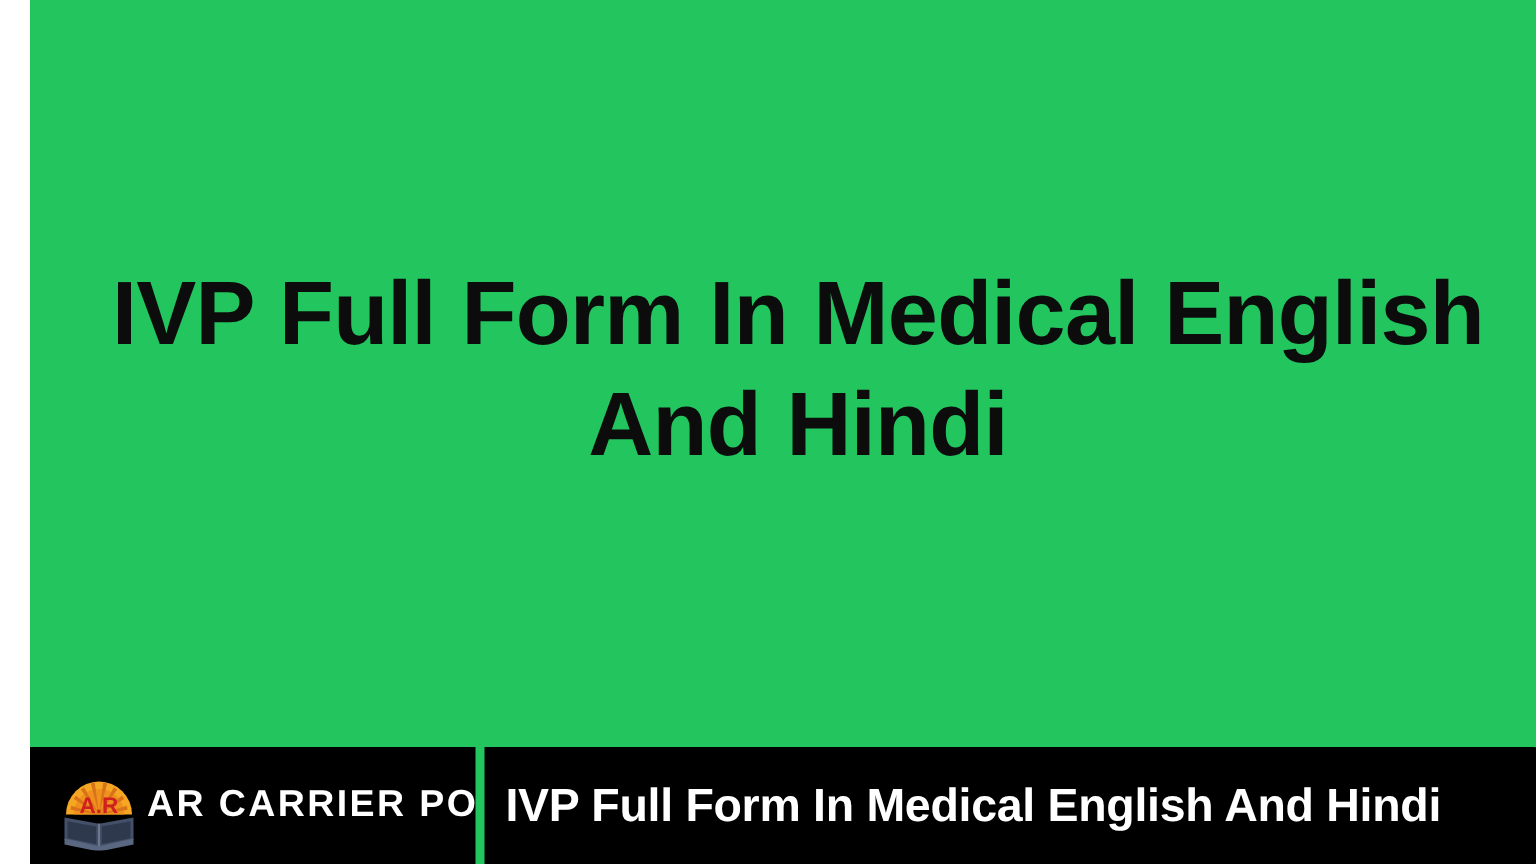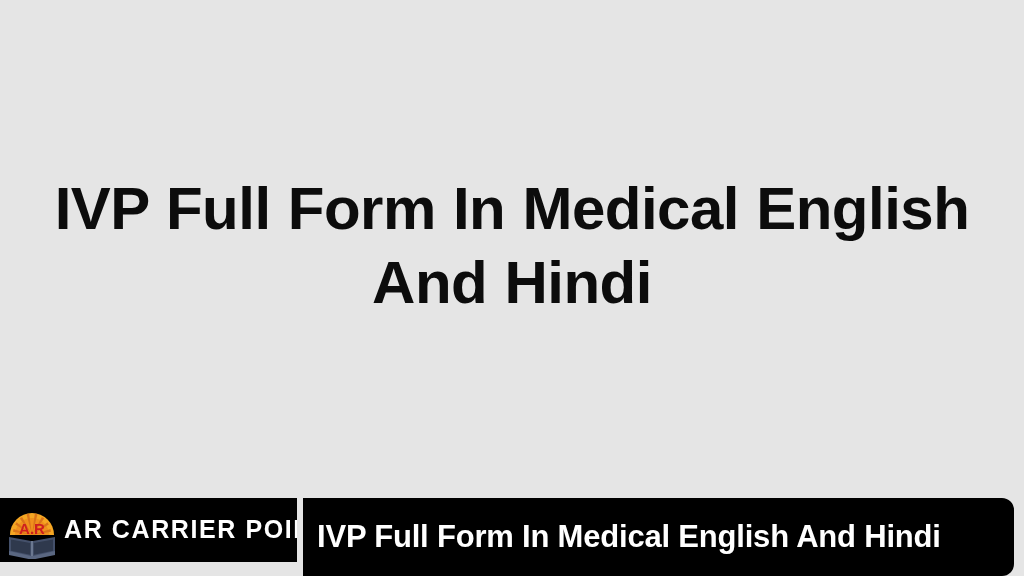--- a/index.html
+++ b/index.html
@@ -11,21 +11,22 @@
     height: 576px;
     background: #ffffff;
     font-family: "Liberation Sans", sans-serif;
     overflow: hidden;
     position: relative;
   }
 
   .page {
     position: absolute;
     inset: 0;
-    background: #e5e5e5;
+    background: #22c55e;
+    margin-left: 20px;
   }
 
   
   .hero {
     position: absolute;
     left: 0;
     top: 0;
     width: 1024px;
     height: 492px;
     display: flex;
@@ -54,25 +55,25 @@
     top: 498px;
     width: 1024px;
     height: 78px;
   }
 
   .brand-bar {
     position: absolute;
     left: 0;
     top: 0;
     width: 297px;
-    height: 64px;
+    height: 79px;
     background: #000000;
     display: flex;
     align-items: center;
-    padding-left: 6px;
+    padding-left: 20px;
     box-sizing: border-box;
     overflow: hidden;
   }
 
   .brand-logo {
     width: 52px;
     height: 58px;
     flex: 0 0 52px;
     position: relative;
     margin-right: 6px;

